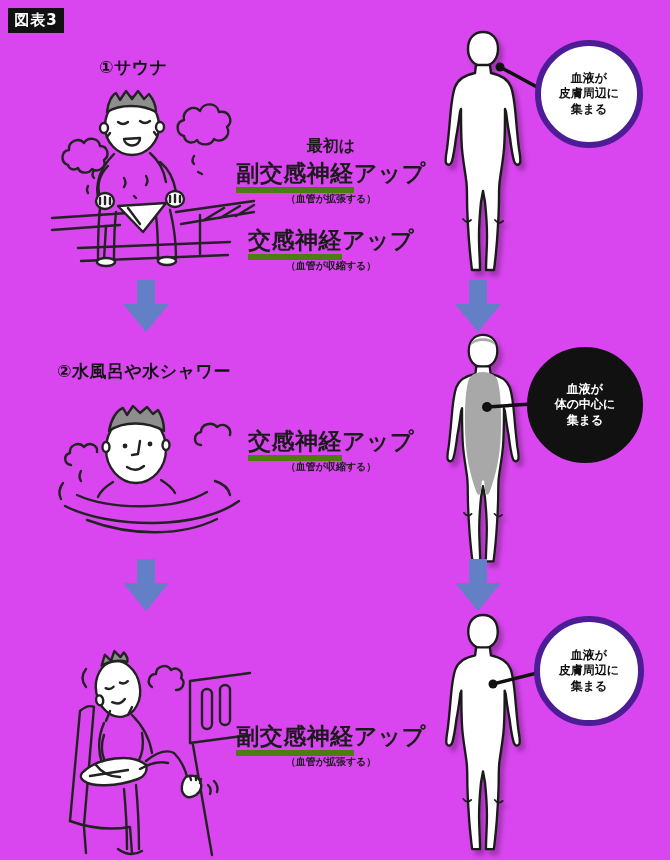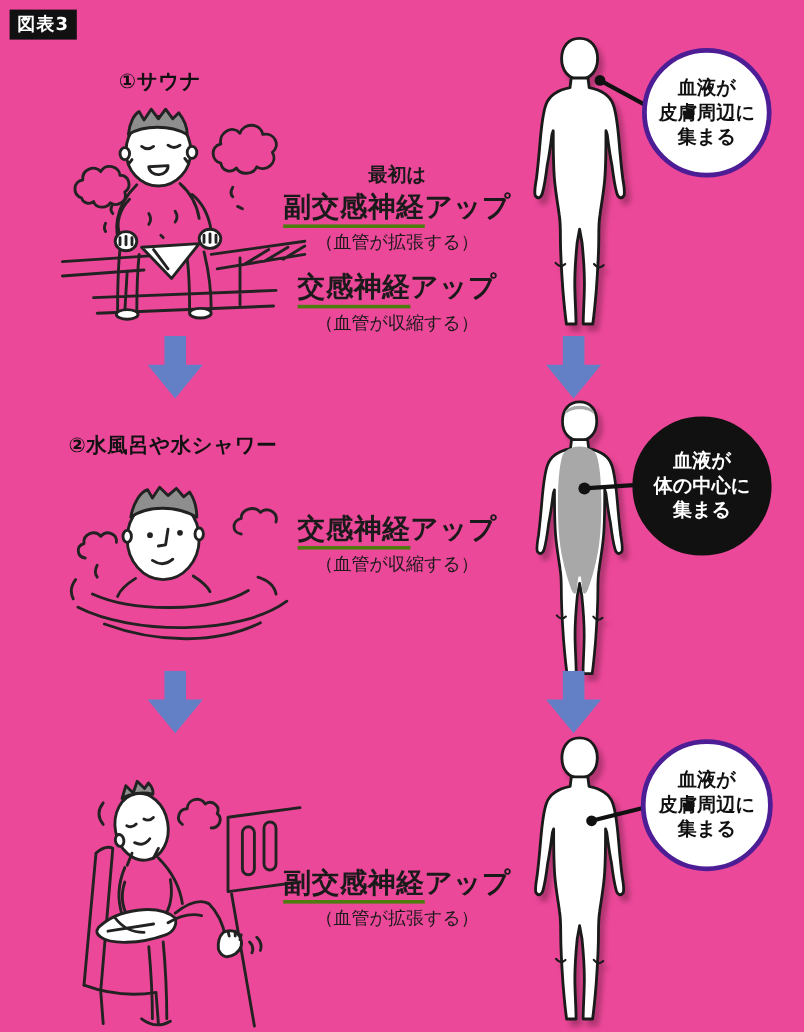--- a/index.html
+++ b/index.html
@@ -1,42 +1,42 @@
 <!DOCTYPE html>
 <html lang="ja" style="--arrow-blue: #6380c7; --badge-bg: #111111; --callout-black: #111111; --torso-gray: #a8a8a8; --hair-gray: #8e8e8e;"><head>
 <meta charset="utf-8">
 <style>
   html,body{margin:0;padding:0;background:#fff;}
   .canvas{
-    position:relative;width:670px;height:860px;background:#ec4899;overflow:hidden;
+    position:relative;width:670px;height:860px;background:#d946ef;overflow:hidden;
     font-family:"DejaVu Sans","Liberation Sans",sans-serif;color:#1a1a1a;
   }
   .abs{position:absolute;}
   
   .badge{
     left:8px;top:8px;width:56px;height:25px;background:var(--badge-bg,#111);
     color:#fff;font-size:15px;font-weight:700;display:flex;align-items:center;justify-content:center;
     letter-spacing:1px;
   }
   .title{left:74px;top:10px;font-size:17px;font-weight:600;color:#333;letter-spacing:.5px;}
   
   .step-label{font-size:17px;font-weight:700;color:#111;letter-spacing:.5px;}
   
   .tblock{width:210px;text-align:center;line-height:1.25;}
   .tblock .lead{font-size:16px;font-weight:700;display:block;margin-bottom:3px;margin-top:48px;}
   .tblock .main{font-size:23px;font-weight:700;white-space:nowrap;letter-spacing:.5px;}
-  .tblock .main .ul{border-bottom:3px solid #4d7c0f;padding-bottom:1px;}
-  .tblock .note{font-size:15px;font-weight:400;display:block;margin-top:5px;}
+  .tblock .main .ul{border-bottom:6px solid #4d7c0f;padding-bottom:1px;}
+  .tblock .note{font-size:10px;font-weight:700;display:block;margin-top:5px;}
   
   .arrow{width:46px;height:52px;}
   
   .callout{
     border-radius:50%;display:flex;flex-direction:column;align-items:center;justify-content:center;
-    text-align:center;font-weight:700;font-size:16px;line-height:1.3;z-index:3;background:#fff;
-    border:4px solid #4c1d95;color:#111;box-sizing:border-box;
+    text-align:center;font-weight:700;font-size:12px;line-height:1.3;z-index:3;background:#fff;
+    border:6px solid #4c1d95;color:#111;box-sizing:border-box;
   }
   .callout.black{background:var(--callout-black,#111);border-color:var(--callout-black,#111);color:#fff;}
   .body-svg{filter:drop-shadow(4px 5px 2px rgba(0,0,0,0.25));}
   .conn{z-index:2;overflow:visible;}
   svg{display:block;}
   .ill path,.ill line,.ill ellipse,.ill circle,.ill polyline{vector-effect:non-scaling-stroke;}
 </style>
 </head>
 <body>
 

